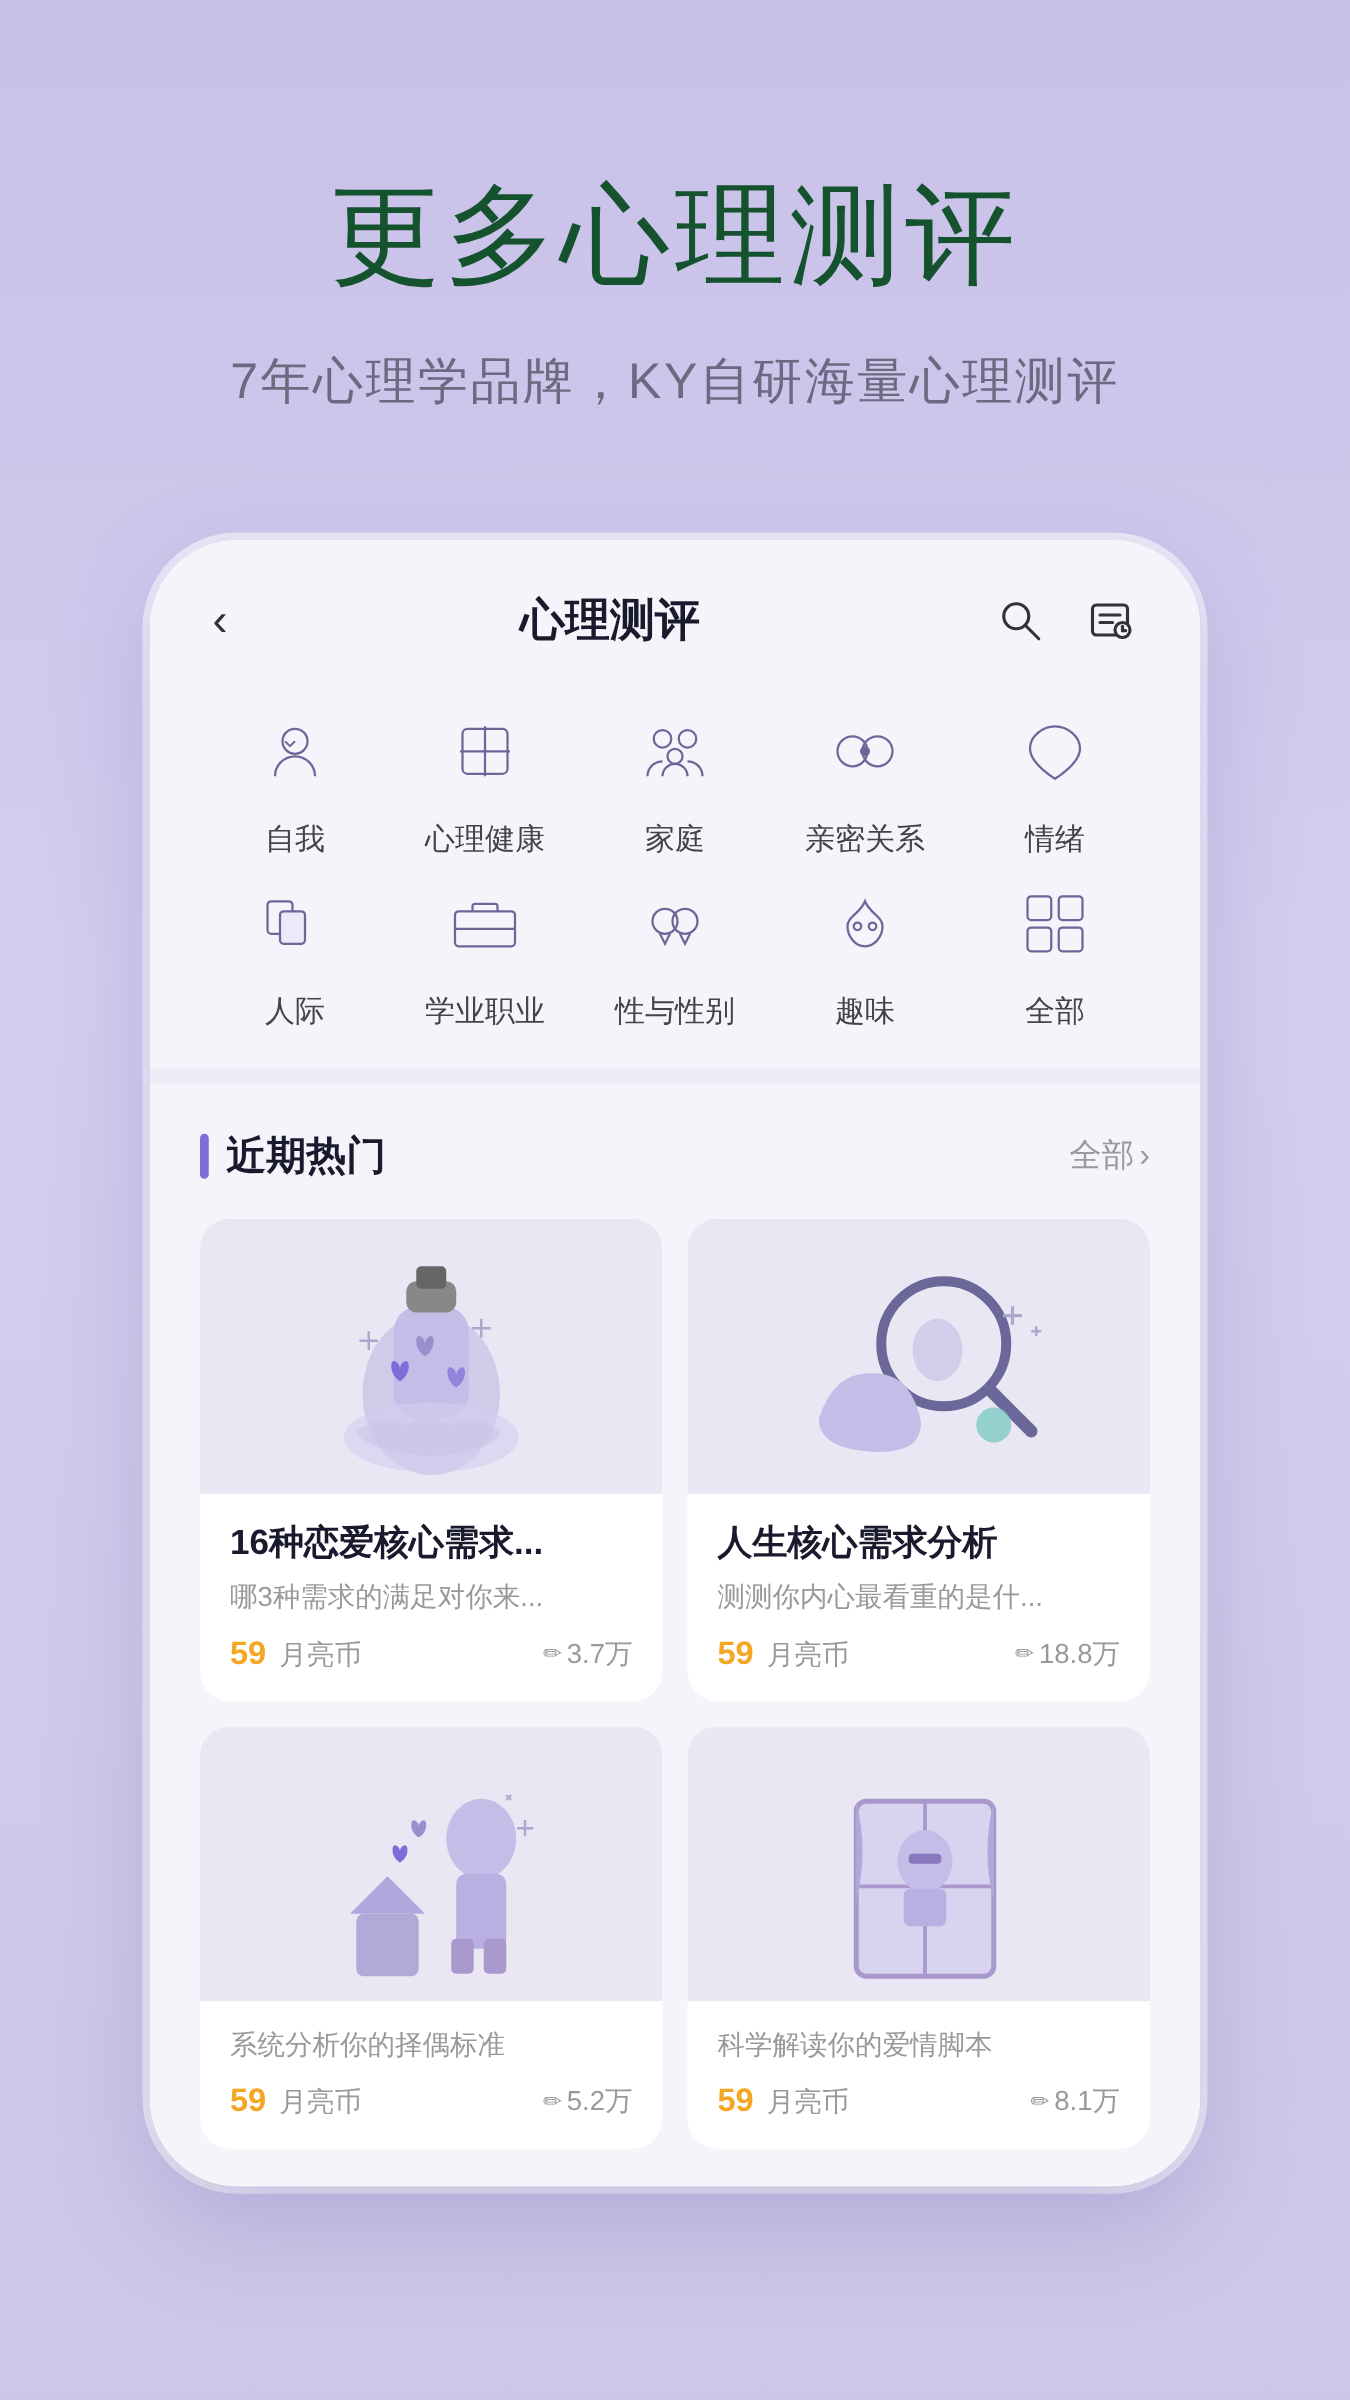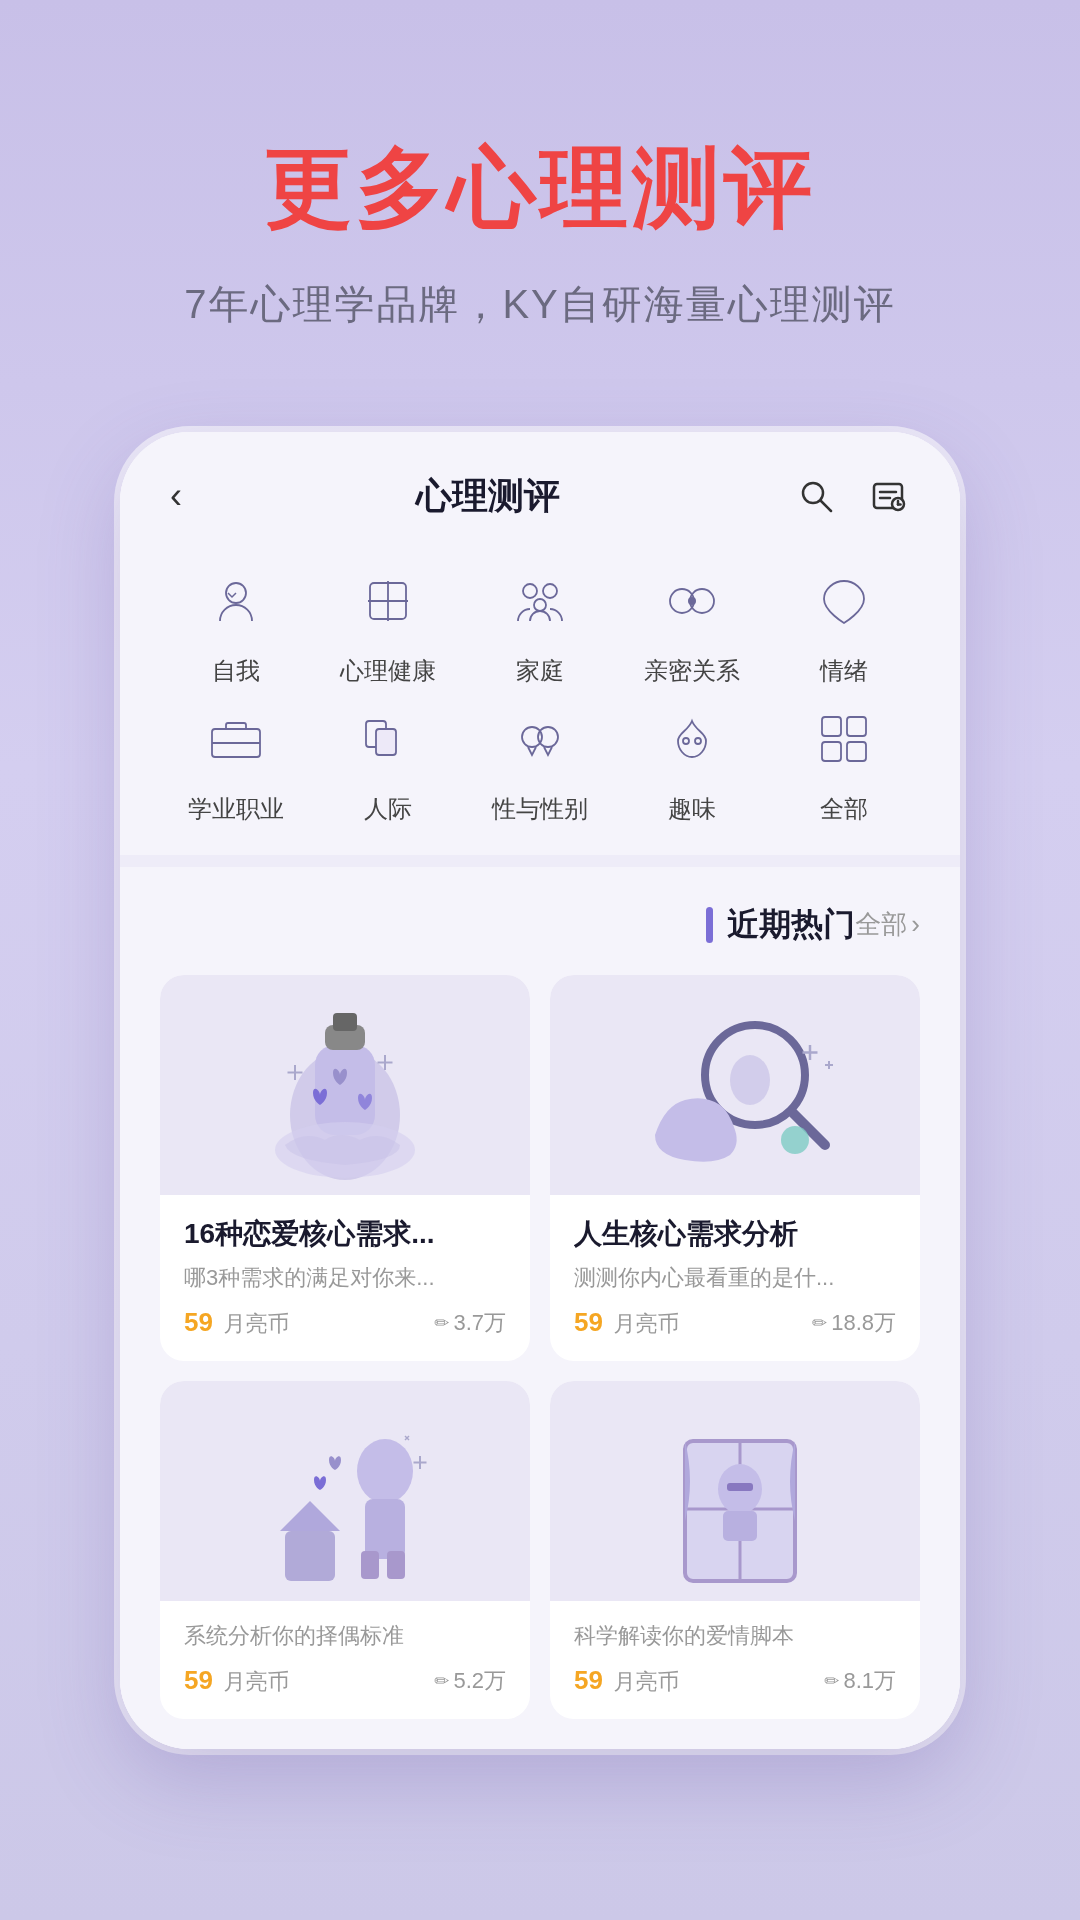--- a/index.html
+++ b/index.html
@@ -15,22 +15,22 @@
     }
 
     .hero-section {
       width: 100%;
       padding: 140px 60px 80px;
       text-align: center;
     }
 
     .hero-title {
       font-size: 88px;
-      font-weight: 700;
-      color: #ef4444;
+      font-weight: 400;
+      color: #14532d;
       letter-spacing: 4px;
       margin-bottom: 40px;
       line-height: 1.1;
     }
 
     .hero-subtitle {
       font-size: 40px;
       color: #6b6a80;
       font-weight: 400;
       letter-spacing: 2px;
@@ -136,21 +136,21 @@
 
     
     .hot-section {
       padding: 36px 40px 30px;
       background: #f5f4fb;
     }
 
     .hot-header {
       display: flex;
       align-items: center;
-      justify-content: flex-end;
+      justify-content: space-between;
       margin-bottom: 28px;
     }
 
     .hot-title-wrap {
       display: flex;
       align-items: center;
       gap: 14px;
     }
 
     .hot-bar {
@@ -345,36 +345,36 @@
                 <path d="M30 10 C20 10, 10 18, 10 28 C10 40, 30 52, 30 52 C30 52, 50 40, 50 28 C50 18, 40 10, 30 10Z"></path>
                 <polyline points="22,28 27,34 38,22" stroke="#f5f4fb" stroke-width="2.5" fill="none"></polyline>
               </svg>
           </div>
           <span class="category-label">情绪</span>
         </div>
 
         <div class="category-item">
           <div class="category-icon">
             <svg viewBox="0 0 60 60">
+                <rect x="8" y="12" width="20" height="26" rx="3"></rect>
+                <rect x="18" y="20" width="20" height="26" rx="3" fill="#ede9f8" stroke="#6b6899"></rect>
+              </svg>
+          </div>
+          <span class="category-label">人际</span>
+        </div>
+
+        <div class="category-item">
+          <div class="category-icon">
+            <svg viewBox="0 0 60 60">
                 <rect x="6" y="20" width="48" height="28" rx="3"></rect>
                 <path d="M20 20V16a2 2 0 012-2h16a2 2 0 012 2v4"></path>
                 <line x1="6" y1="34" x2="54" y2="34"></line>
               </svg>
           </div>
           <span class="category-label">学业职业</span>
-        </div>
-
-        <div class="category-item">
-          <div class="category-icon">
-            <svg viewBox="0 0 60 60">
-                <rect x="8" y="12" width="20" height="26" rx="3"></rect>
-                <rect x="18" y="20" width="20" height="26" rx="3" fill="#ede9f8" stroke="#6b6899"></rect>
-              </svg>
-          </div>
-          <span class="category-label">人际</span>
         </div>
 
         <div class="category-item">
           <div class="category-icon">
             <svg viewBox="0 0 60 60">
                 <circle cx="22" cy="28" r="10"></circle>
                 <circle cx="38" cy="28" r="10"></circle>
                 <path d="M18 38c2 4 4 8 4 8s2-4 4-8"></path>
                 <path d="M34 38c2 4 4 8 4 8s2-4 4-8"></path>
               </svg>

